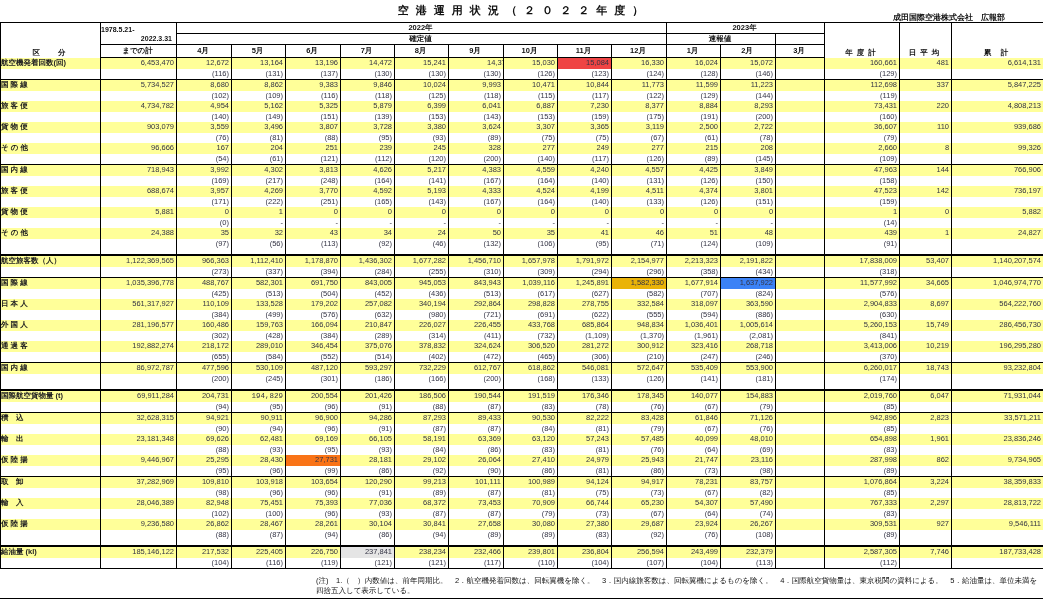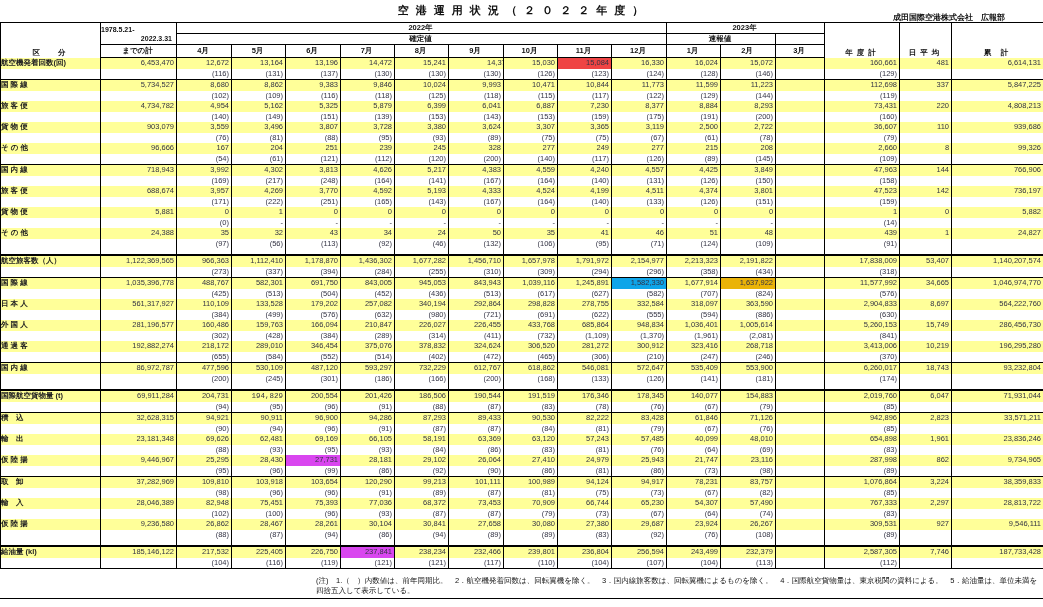--- a/index.html
+++ b/index.html
@@ -500,23 +500,23 @@
         <td class="row-label ind1" style="background: rgb(255, 255, 153);">国 際 線</td>
         <td class="num" style="background: rgb(255, 255, 153);">1,035,396,778</td>
         <td class="num" style="background: rgb(255, 255, 153);">488,767</td>
         <td class="num" style="background: rgb(255, 255, 153);">582,301</td>
         <td class="num" style="background: rgb(255, 255, 153);">691,750</td>
         <td class="num" style="background: rgb(255, 255, 153);">843,005</td>
         <td class="num" style="background: rgb(255, 255, 153);">945,053</td>
         <td class="num" style="background: rgb(255, 255, 153);">843,943</td>
         <td class="num" style="background: rgb(255, 255, 153);">1,039,116</td>
         <td class="num" style="background: rgb(255, 255, 153);">1,245,891</td>
-        <td class="num" style="background: #0ea5e9;">1,582,330</td>
+        <td class="num" style="background: #eab308;">1,582,330</td>
         <td class="num" style="background: rgb(255, 255, 153);">1,677,914</td>
-        <td class="num" style="background: #eab308; text-align: right;">1,637,922</td>
+        <td class="num" style="background: #3b82f6; text-align: right;">1,637,922</td>
         <td class="num" style="background: rgb(255, 255, 153);"></td>
         <td class="num" style="background: rgb(255, 255, 153);">11,577,992</td>
         <td class="num" style="background: rgb(255, 255, 153);">34,665</td>
         <td class="num" style="background: rgb(255, 255, 153);">1,046,974,770</td>
       </tr>
       <tr class="row-pct">
         <td class="row-label" style="color: rgb(51, 51, 68);"></td>
         <td class="num" style="color: rgb(51, 51, 68);"></td>
         <td class="num" style="color: rgb(51, 51, 68);">(425)</td>
         <td class="num" style="color: rgb(51, 51, 68);">(513)</td>
@@ -817,21 +817,21 @@
         <td class="num" style="color: rgb(51, 51, 68);"></td>
         <td class="num" style="color: rgb(51, 51, 68);">(83)</td>
         <td class="num" style="color: rgb(51, 51, 68);"></td>
         <td class="num" style="color: rgb(51, 51, 68);"></td>
       </tr>
       <tr class="row-value">
         <td class="row-label ind2" style="background: rgb(255, 255, 153);">仮 陸 揚</td>
         <td class="num" style="background: rgb(255, 255, 153);">9,446,967</td>
         <td class="num" style="background: rgb(255, 255, 153);">25,295</td>
         <td class="num" style="background: rgb(255, 255, 153);">28,430</td>
-        <td class="num" style="background: #d946ef;">27,731</td>
+        <td class="num" style="background: #f97316;">27,731</td>
         <td class="num" style="background: rgb(255, 255, 153);">28,181</td>
         <td class="num" style="background: rgb(255, 255, 153);">29,102</td>
         <td class="num" style="background: rgb(255, 255, 153);">26,064</td>
         <td class="num" style="background: rgb(255, 255, 153);">27,410</td>
         <td class="num" style="background: rgb(255, 255, 153);">24,979</td>
         <td class="num" style="background: rgb(255, 255, 153);">25,943</td>
         <td class="num" style="background: rgb(255, 255, 153);">21,747</td>
         <td class="num" style="background: rgb(255, 255, 153);">23,116</td>
         <td class="num" style="background: rgb(255, 255, 153);"></td>
         <td class="num" style="background: rgb(255, 255, 153);">287,998</td>
@@ -989,21 +989,21 @@
         <td class="" style="color: rgb(51, 51, 68);"></td>
         <td class="" style="color: rgb(51, 51, 68);"></td>
         <td class="" style="color: rgb(51, 51, 68);"></td>
       </tr>
       <tr class="row-value bt-thick">
         <td class="row-label ind0" style="background: rgb(255, 255, 153);">給油量 (kl)</td>
         <td class="num" style="background: rgb(255, 255, 153);">185,146,122</td>
         <td class="num" style="background: rgb(255, 255, 153);">217,532</td>
         <td class="num" style="background: rgb(255, 255, 153);">225,405</td>
         <td class="num" style="background: rgb(255, 255, 153);">226,750</td>
-        <td class="num" style="background: #d946ef;">237,841</td>
+        <td class="num" style="background: #e5e5e5;">237,841</td>
         <td class="num" style="background: rgb(255, 255, 153);">238,234</td>
         <td class="num" style="background: rgb(255, 255, 153);">232,466</td>
         <td class="num" style="background: rgb(255, 255, 153);">239,801</td>
         <td class="num" style="background: rgb(255, 255, 153);">236,804</td>
         <td class="num" style="background: rgb(255, 255, 153);">256,594</td>
         <td class="num" style="background: rgb(255, 255, 153);">243,499</td>
         <td class="num" style="background: rgb(255, 255, 153);">232,379</td>
         <td class="num" style="background: rgb(255, 255, 153);"></td>
         <td class="num" style="background: rgb(255, 255, 153);">2,587,305</td>
         <td class="num" style="background: rgb(255, 255, 153);">7,746</td>

